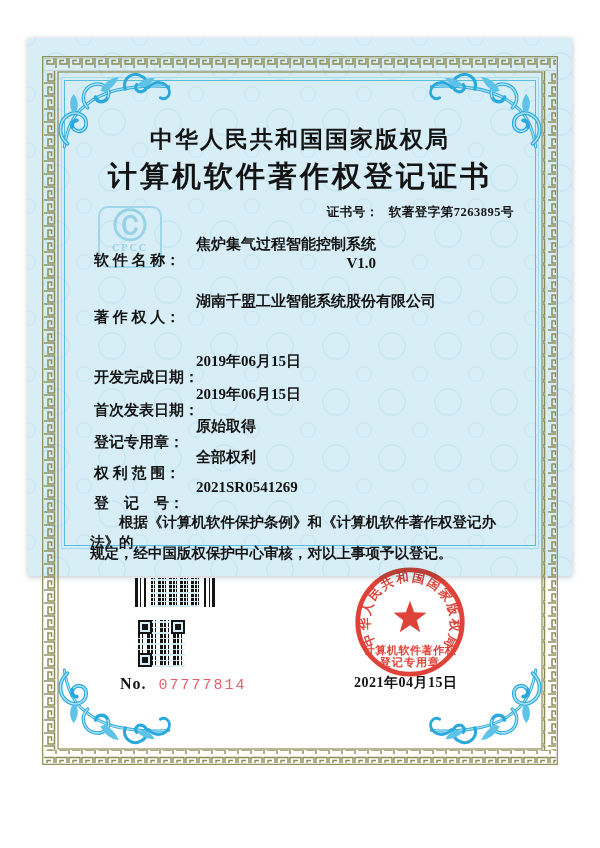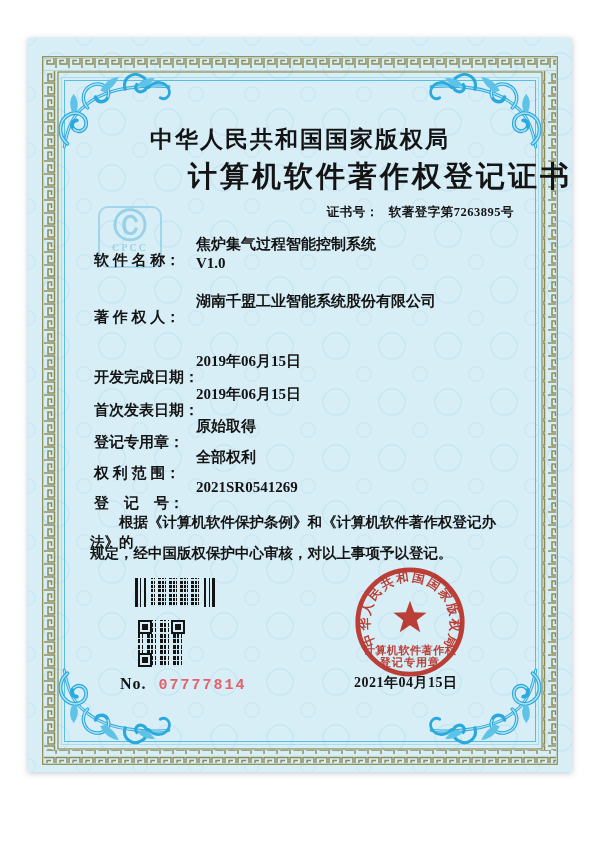--- a/index.html
+++ b/index.html
@@ -1,21 +1,21 @@
 <!DOCTYPE html>
 <html style="--paper-blue: #d7eef7; --frame-gold: #8b8a52; --flourish-blue: #2ba9dd; --flourish-light: #aee2f4; --inner-line-blue: #58bedf; --seal-red: #dc3227; --serial-red: #e4606b; --ink: #141414;"><head>
 <meta charset="utf-8">
 <style>
   html,body{margin:0;padding:0;}
   body{
     width:600px;height:848px;background:#ffffff;position:relative;overflow:hidden;
     font-family:"Liberation Serif","DejaVu Serif",serif;color:var(--ink,#111);
   }
   .paper{
-    position:absolute;left:28px;top:38px;width:544px;height:734px;
+    position:absolute;left:28px;top:38px;width:544px;height:538px;
     background-color:var(--paper-blue,#d7eef7);
     background-image:
       radial-gradient(circle, rgba(150,205,228,0) 12px, rgba(150,205,228,.30) 13px, rgba(150,205,228,0) 14.5px),
       radial-gradient(circle, rgba(150,205,228,0) 6px, rgba(150,205,228,.22) 7px, rgba(150,205,228,0) 8.5px);
     background-size:56px 56px,56px 56px;
     background-position:0 0,28px 28px;
     box-shadow:0 1px 6px rgba(60,90,110,.35);
   }
   .frame-svg{position:absolute;left:14px;top:18px;}
   .inner-line{
@@ -26,38 +26,38 @@
   .flourish{position:absolute;width:118px;height:78px;}
   .fl-tl{left:28px;top:34px;}
   .fl-tr{left:398px;top:34px;transform:scaleX(-1);}
   .fl-bl{left:28px;top:629px;transform:scaleY(-1);}
   .fl-br{left:398px;top:629px;transform:scale(-1,-1);}
   .authority{
     position:absolute;top:86px;left:0;width:100%;text-align:center;
     font-size:23px;font-weight:bold;letter-spacing:2px;
   }
   .cert-title{
-    position:absolute;top:119px;left:0;width:100%;text-align:right;
+    position:absolute;top:119px;left:0;width:100%;text-align:center;
     font-size:29px;font-weight:bold;letter-spacing:3px;
   }
   .cert-no{
     position:absolute;top:166px;right:58px;font-size:12.5px;font-weight:bold;letter-spacing:.5px;
   }
   .cert-no .gap{display:inline-block;width:10px;}
   .cpcc{
     position:absolute;left:70px;top:168px;width:60px;height:58px;
     border:2px solid rgba(120,195,225,.55);border-radius:10px;
     color:rgba(120,195,225,.65);text-align:center;
   }
   .cpcc .swirl{font-size:34px;line-height:36px;font-weight:bold;display:block;}
   .cpcc .cpcc-text{font-size:10px;letter-spacing:2px;font-weight:bold;display:block;margin-top:-2px;}
   .row{position:absolute;left:66px;right:40px;font-size:15px;font-weight:bold;}
   .flabel{position:absolute;left:0;white-space:pre;margin-top:16px;}
   .fvalue{position:absolute;left:102px;line-height:19px;white-space:pre;}
-  .fvalue .v2{display:block;}
+  .fvalue .v2{display:block;text-align:right;}
   .statement{
     position:absolute;left:62px;right:54px;font-size:14.5px;font-weight:bold;line-height:20px;
   }
   .st1{top:474px;text-indent:2em;}
   .st2{top:505px;}
   .barcode{position:absolute;left:107px;top:540px;width:80px;height:29px;}
   .bc-left,.bc-right{position:absolute;top:0;bottom:0;width:15px;
     background:repeating-linear-gradient(90deg,#141414 0 3px,transparent 3px 5px,#141414 5px 6px,transparent 6px 9px,#141414 9px 11px,transparent 11px 15px);}
   .bc-left{left:0;}
   .bc-right{right:0;transform:scaleX(-1);}
@@ -68,21 +68,21 @@
   .qr{position:absolute;left:110px;top:582px;width:47px;height:47px;
     background:
       repeating-linear-gradient(0deg,rgba(215,238,247,.95) 0 2px,transparent 2px 6px,rgba(215,238,247,.92) 6px 7px,transparent 7px 11px),
       repeating-linear-gradient(90deg,#141414 0 2px,transparent 2px 4px,#141414 4px 5px,transparent 5px 9px,#141414 9px 12px,transparent 12px 13px);}
   .finder{position:absolute;width:10px;height:10px;border:2px solid #141414;background:#d7eef7;}
   .finder::after{content:"";position:absolute;left:2px;top:2px;width:6px;height:6px;background:#141414;}
   .f-tl{left:0;top:0;} .f-tr{right:0;top:0;} .f-bl{left:0;bottom:0;}
   .serial{position:absolute;left:92px;top:637px;font-size:16px;}
   .serial .no-label{font-weight:bold;letter-spacing:1px;}
   .serial .no-value{color:var(--serial-red,#e4606b);font-family:"Liberation Mono","DejaVu Sans Mono",monospace;
-    font-weight:bold;letter-spacing:2px;margin-left:8px;font-size:15px;}
+    font-weight:normal;letter-spacing:2px;margin-left:8px;font-size:15px;}
   .seal{position:absolute;left:324px;top:526px;width:116px;height:116px;mix-blend-mode:multiply;opacity:.92;}
   .seal .ring{fill:none;stroke:var(--seal-red,#dc3227);stroke-width:5;}
   .seal text{fill:var(--seal-red,#dc3227);font-weight:bold;}
   .seal .arc-t{font-size:13px;letter-spacing:2.2px;}
   .seal .ln1{font-size:11.5px;letter-spacing:.5px;}
   .seal .ln2{font-size:11.5px;letter-spacing:1px;}
   .seal .star{fill:var(--seal-red,#dc3227);}
   .issue-date{position:absolute;left:326px;top:636px;width:160px;font-size:14px;font-weight:bold;letter-spacing:.5px;}
   .fl-stroke{fill:none;stroke:var(--flourish-blue,#2ba9dd);stroke-linecap:round;}
   .fl-hi{fill:none;stroke:var(--flourish-light,#aee2f4);stroke-linecap:round;}

